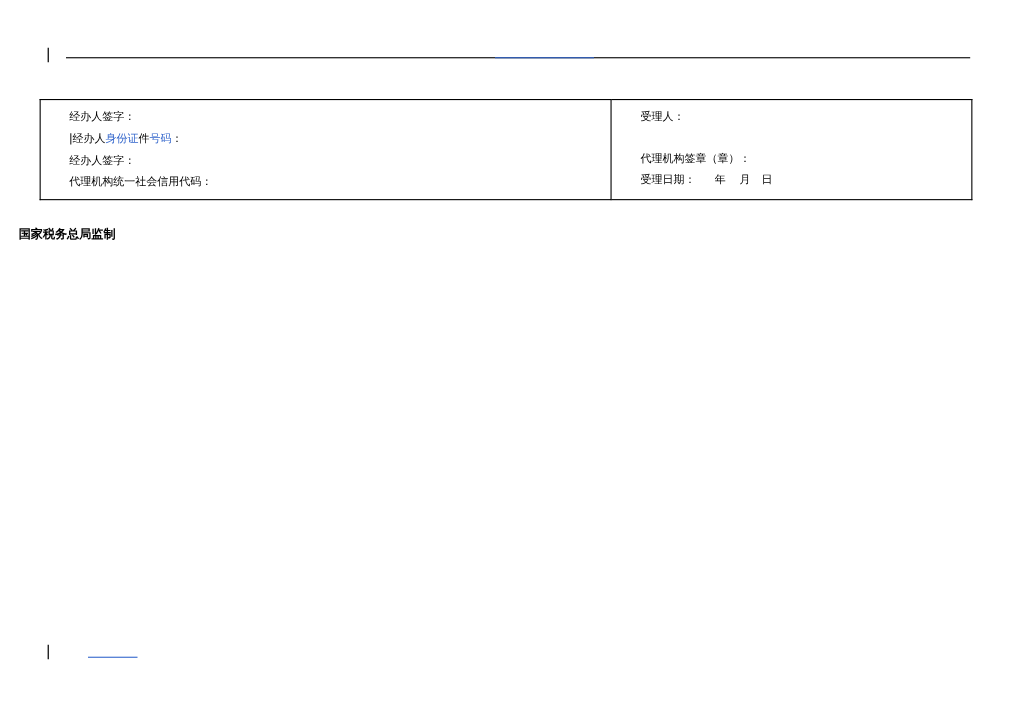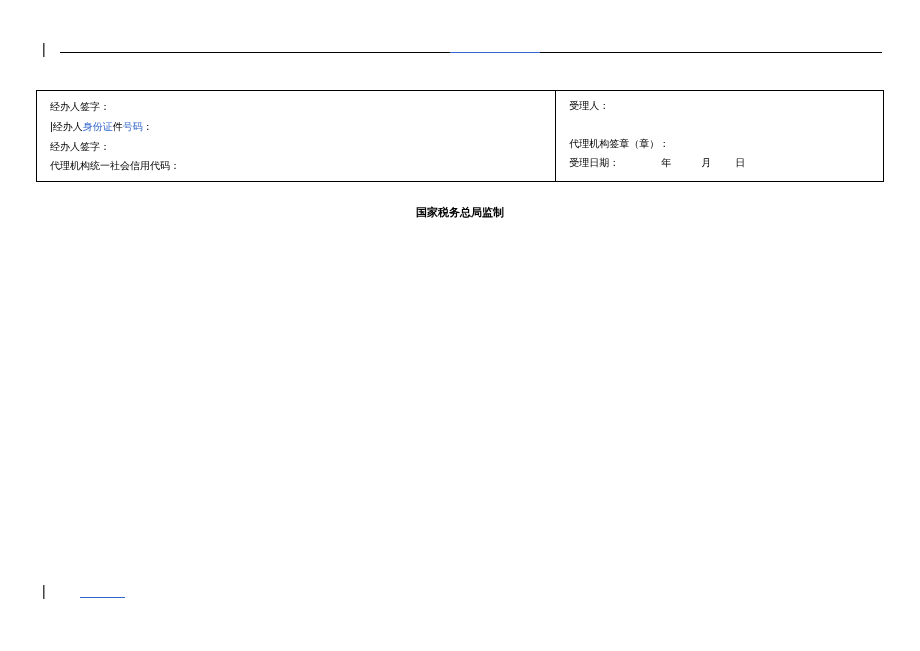--- a/index.html
+++ b/index.html
@@ -57,45 +57,45 @@
     .form-table {
       position: absolute;
       top: 90px;
       left: 36px;
       width: 848px;
       border-collapse: collapse;
       border: 1px solid #000;
     }
     .form-table td {
       border: 1px solid #000;
-      padding: 6px 13px;
+      padding: 6px 26px;
       vertical-align: top;
       font-size: 10px;
       line-height: 1.9;
     }
     .left-cell {
       width: 520px;
     }
     .right-cell {
       width: 328px;
-      font-family: Liberation Mono, monospace;
     }
     .blue-text {
       color: #3366cc;
       text-align: right;
     }
     .footer-text {
       position: absolute;
       top: 205px;
       left: 0;
       width: 920px;
-      text-align: center;
+      text-align: left;
       font-size: 11px;
       font-weight: bold;
       font-family: "SimHei", "黑体", sans-serif;
+      padding-left: 17px;
     }
     .line-item {
       display: block;
     }
     .date-section {
       white-space: pre;
     }
     .id-cursor {
       font-family: sans-serif;
       font-size: 11px;

